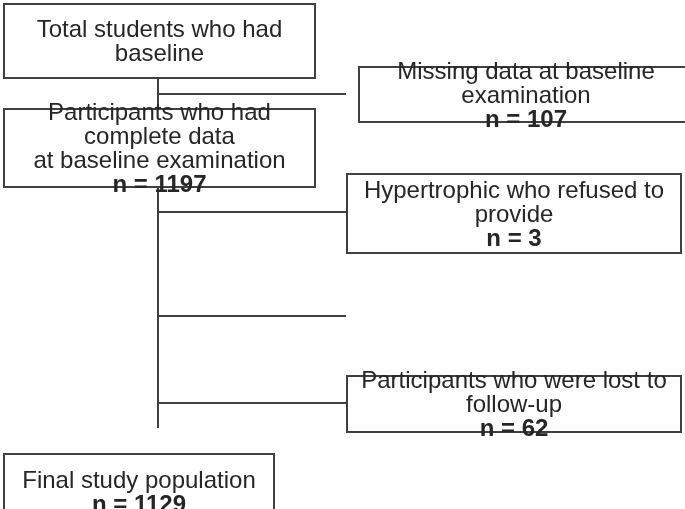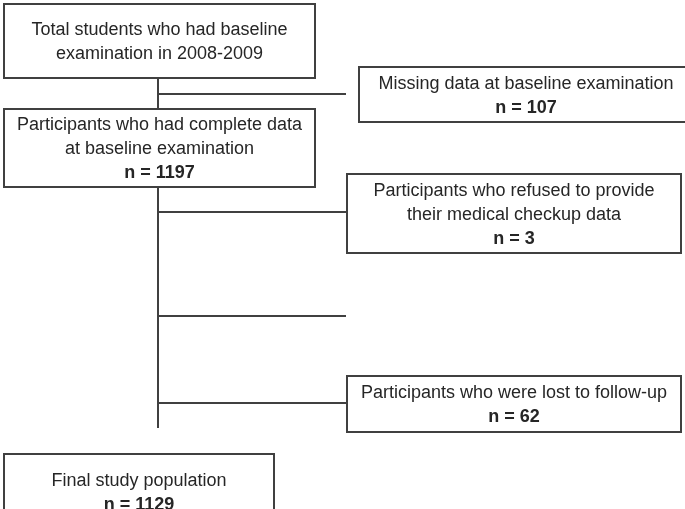--- a/index.html
+++ b/index.html
@@ -18,21 +18,21 @@
   }
   .fbox {
     position: absolute;
     box-sizing: border-box;
     background: #ffffff;
     border: 2px solid #404040;
     display: flex;
     flex-direction: column;
     justify-content: center;
     text-align: center;
-    font-size: 18px;
+    font-size: 24px;
     line-height: 24px;
     z-index: 2;
   }
   .nval {
     font-weight: bold;
   }
   .connector {
     position: absolute;
     background: #404040;
     z-index: 1;
@@ -67,37 +67,35 @@
 
   <div class="connector v-top"></div>
   <div class="connector v-main"></div>
   <div class="connector h-missing"></div>
   <div class="connector h-refused"></div>
   <div class="connector h-excluded"></div>
   <div class="connector h-lost"></div>
 
   <div class="fbox box-total">
     <div>Total students who had baseline</div>
-    <div>examination in 2008-2009</div>
   </div>
 
   <div class="fbox box-missing">
     <div>Missing data at baseline examination</div>
     <div class="nval">n = 107</div>
   </div>
 
   <div class="fbox box-complete">
     <div>Participants who had complete data</div>
     <div>at baseline examination</div>
     <div class="nval">n = 1197</div>
   </div>
 
   <div class="fbox box-refused">
-    <div>Participants who refused to provide</div>
-    <div>their medical checkup data</div>
+    <div>Hypertrophic who refused to provide</div>
     <div class="nval">n = 3</div>
   </div>
 
 
   <div class="fbox box-lost">
     <div>Participants who were lost to follow-up</div>
     <div class="nval">n = 62</div>
   </div>
 
   <div class="fbox box-final">

